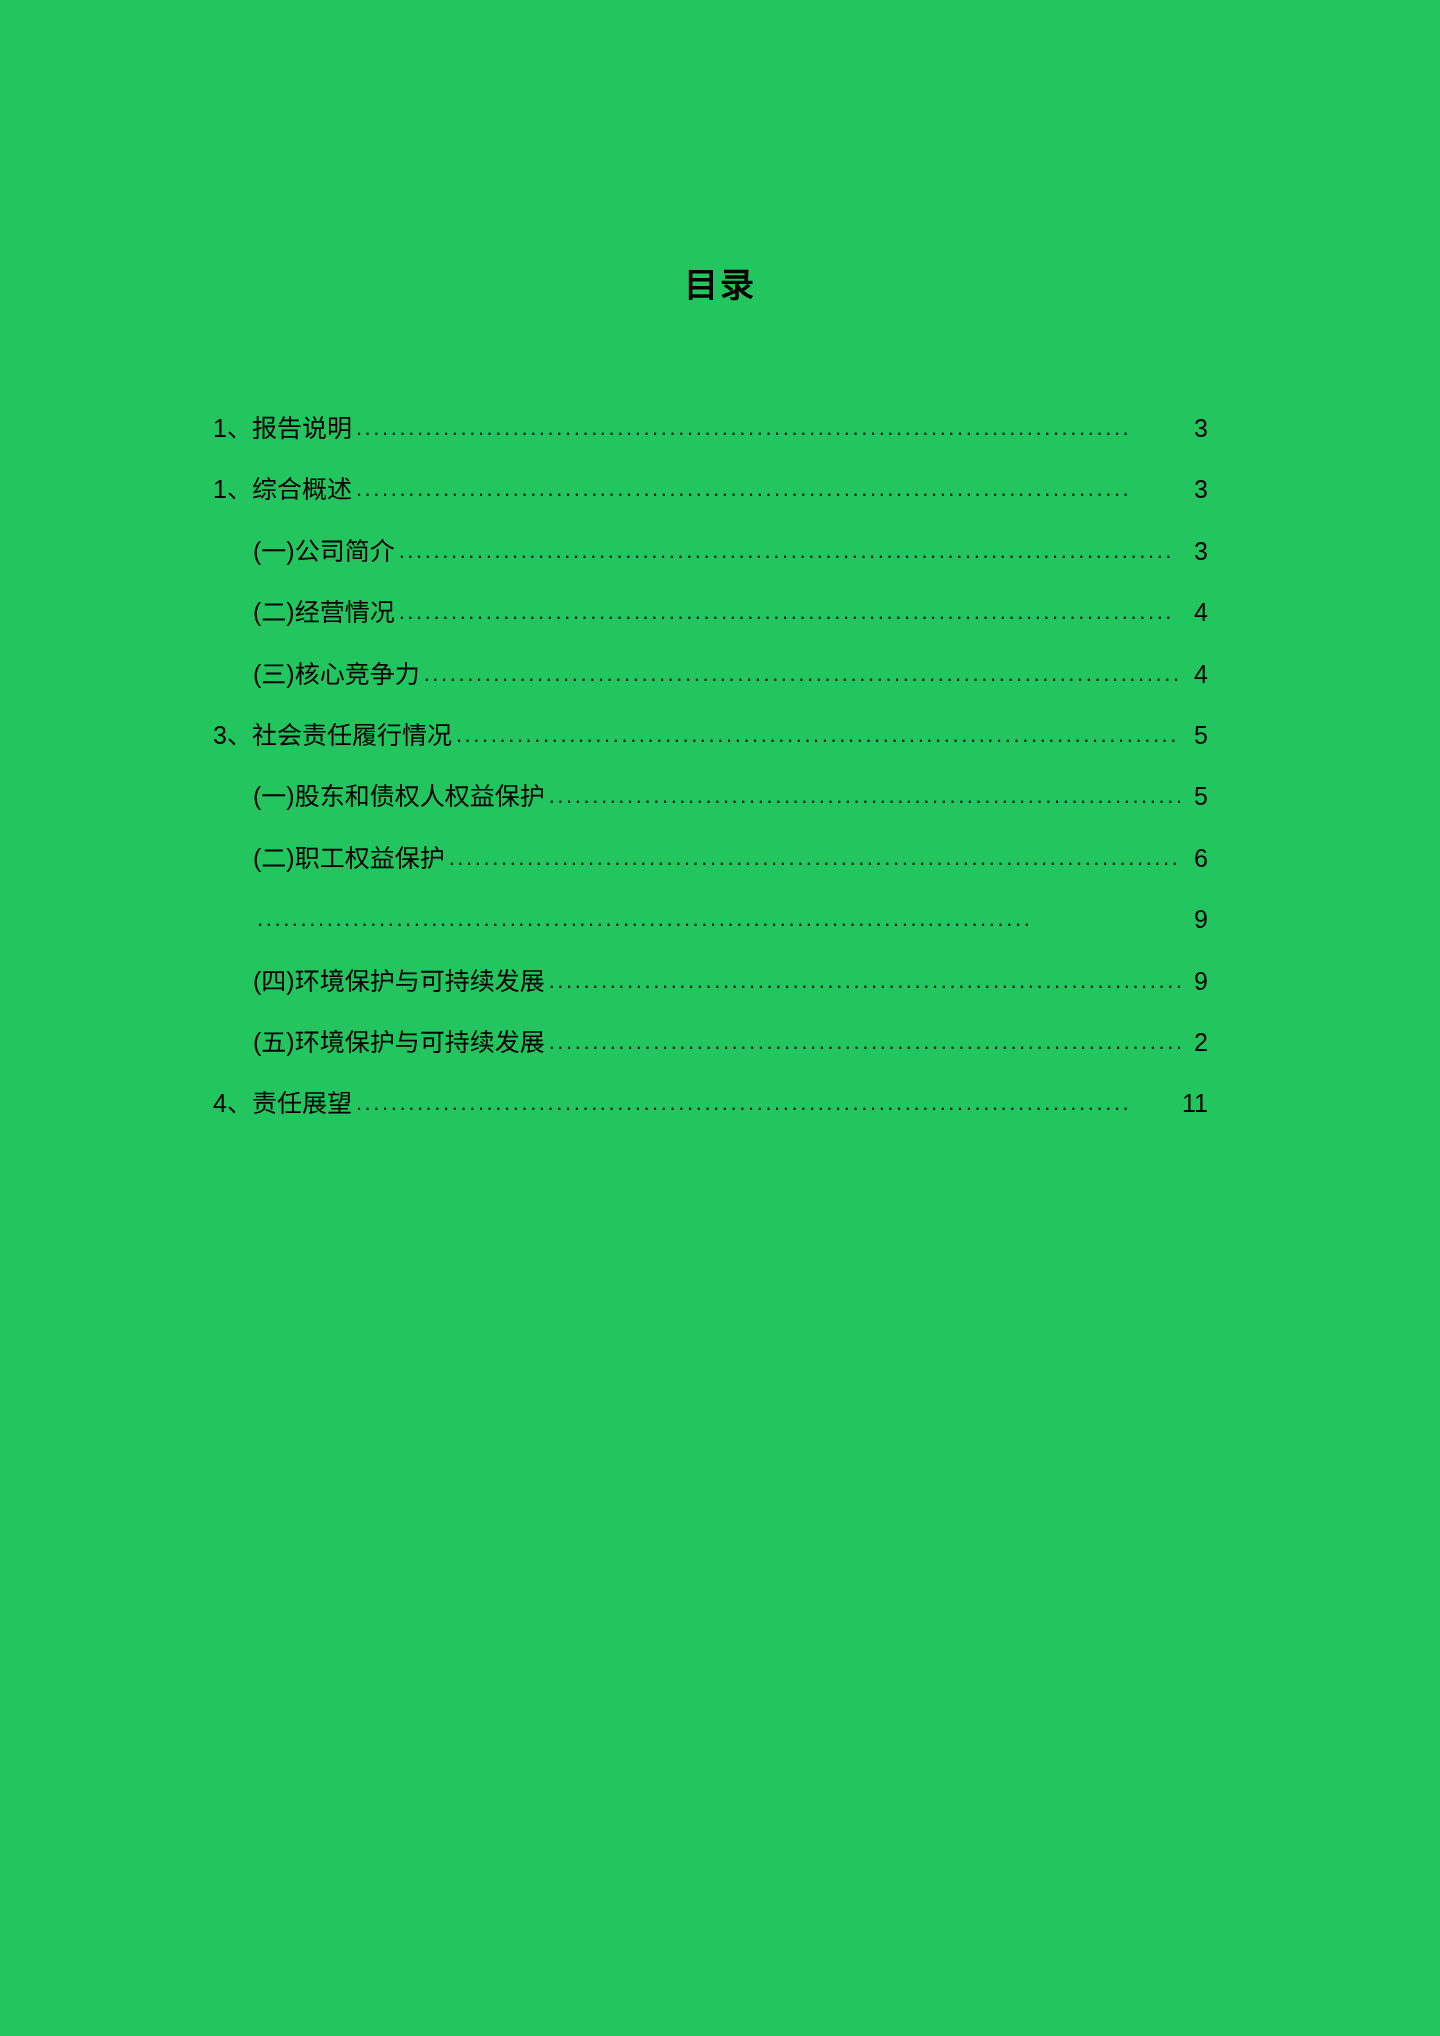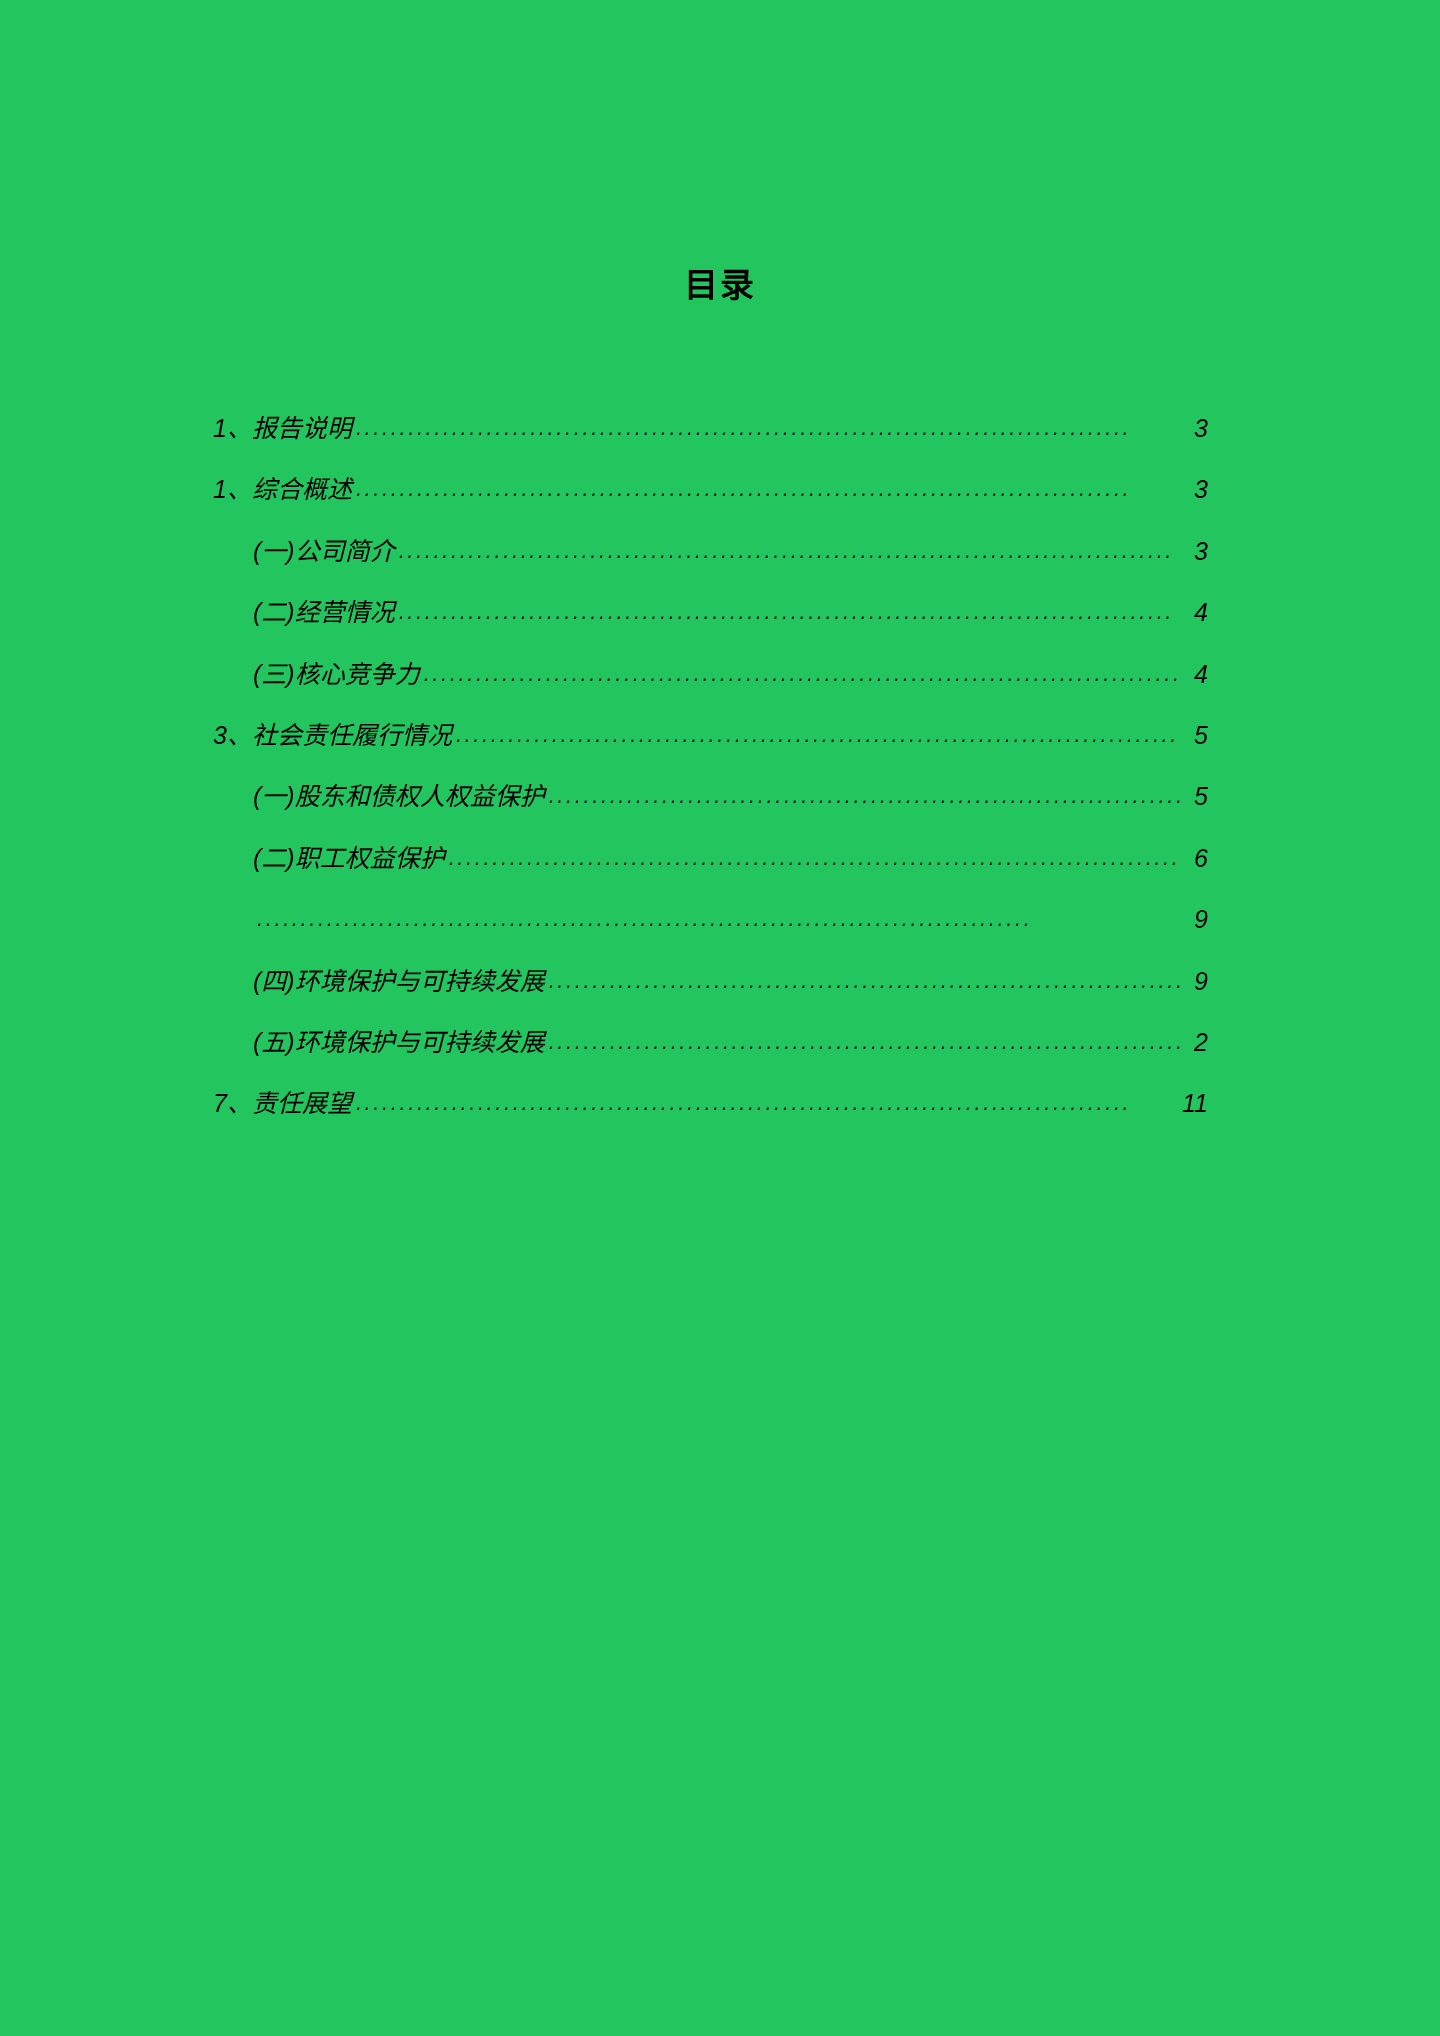--- a/index.html
+++ b/index.html
@@ -41,21 +41,20 @@
   .toc-entry {
     display: flex;
     align-items: baseline;
     font-family: "Liberation Sans", "DejaVu Sans", sans-serif;
     font-size: 25px;
     line-height: 1.2;
     color: #000000;
     padding: 0;
     margin: 0 0 31px 0;
     box-sizing: border-box;
-    font-style: italic;
   }
   .level-1 {
     padding-left: 213px;
     padding-right: 232px;
   }
   .level-2 {
     padding-left: 253px;
     padding-right: 232px;
   }
   .entry-label {
@@ -138,19 +137,19 @@
         <span class="entry-label">(四)环境保护与可持续发展</span>
         <span class="dots">.........................................................................................</span>
         <span class="entry-page">9</span>
       </li>
       <li class="toc-entry level-2">
         <span class="entry-label">(五)环境保护与可持续发展</span>
         <span class="dots">.........................................................................................</span>
         <span class="entry-page">2</span>
       </li>
       <li class="toc-entry level-1">
-        <span class="entry-label">7、责任展望</span>
+        <span class="entry-label">4、责任展望</span>
         <span class="dots">.........................................................................................</span>
         <span class="entry-page">11</span>
       </li>
     </ul>
 
 </div>
 
 </body></html>

